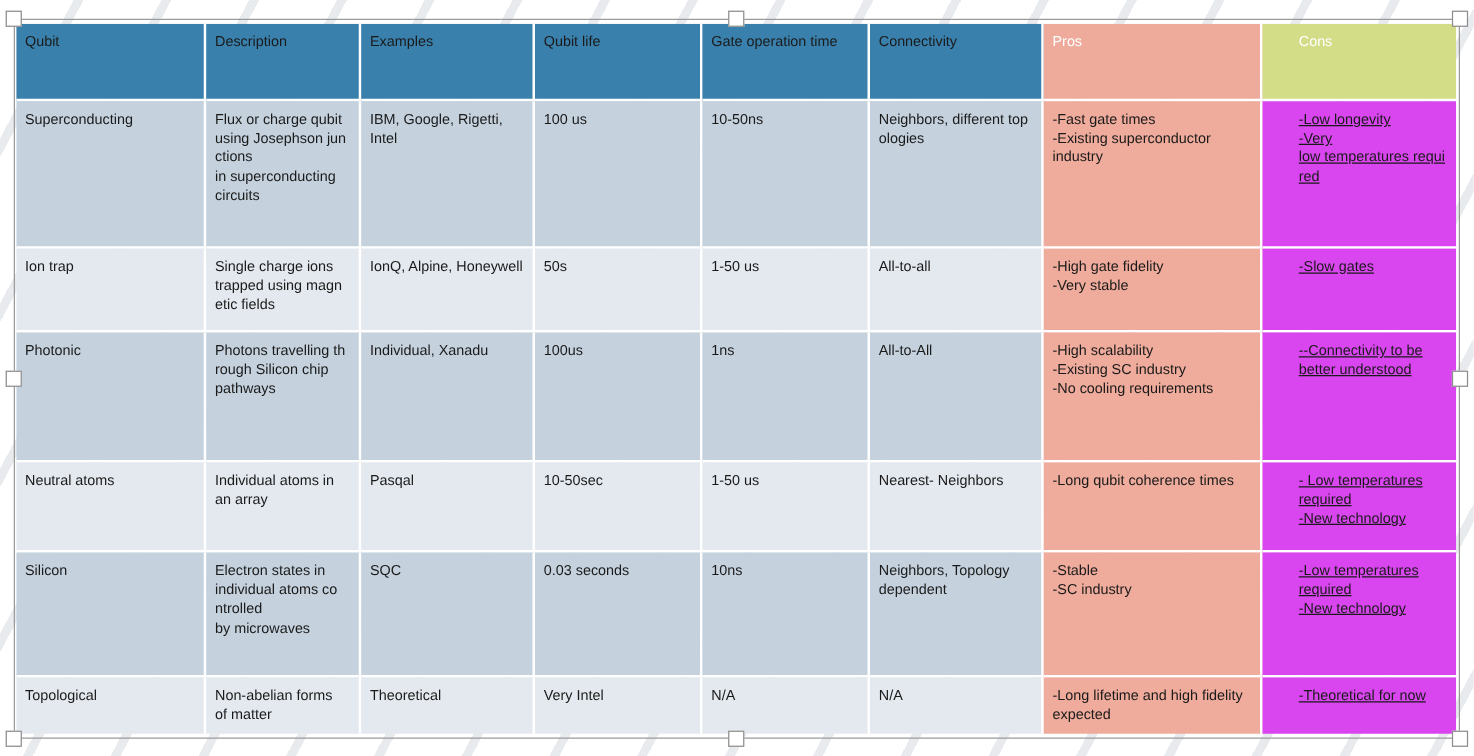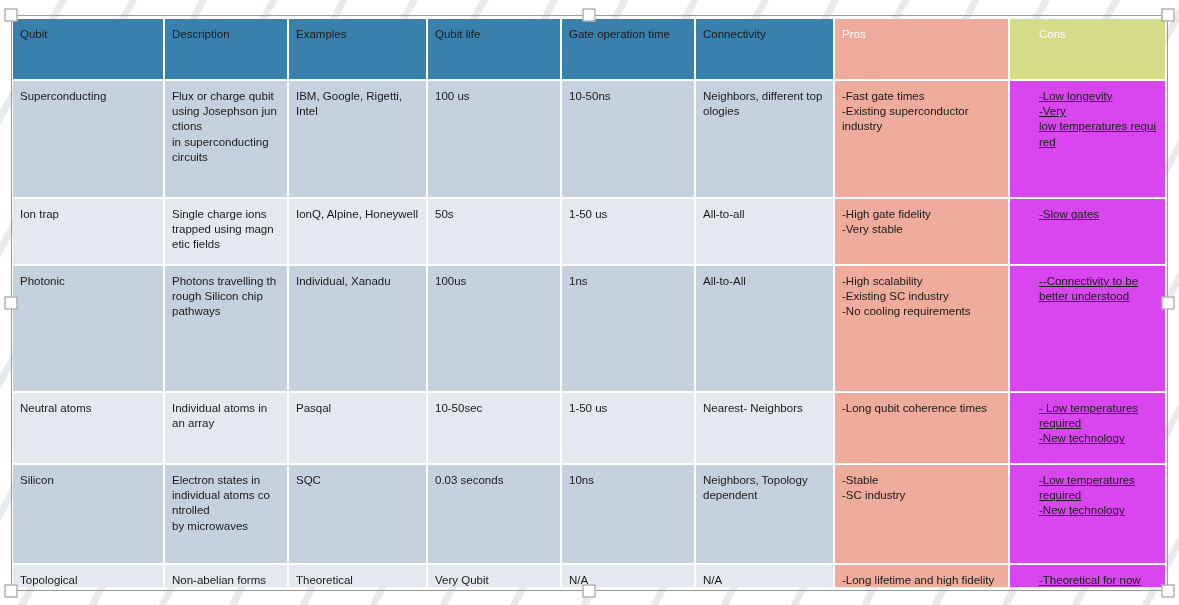--- a/index.html
+++ b/index.html
@@ -195,21 +195,21 @@
 trapped using magn
 etic fields</span></td>
           <td class="plain"><span class="cell-lines">IonQ, Alpine, Honeywell</span></td>
           <td class="plain"><span class="cell-lines">50s</span></td>
           <td class="plain"><span class="cell-lines">1-50 us</span></td>
           <td class="plain"><span class="cell-lines">All-to-all</span></td>
           <td class="pros"><span class="cell-lines">-High gate fidelity
 -Very stable</span></td>
           <td class="cons"><span class="cell-lines">-Slow gates</span></td>
         </tr>
-        <tr class="band-dark" style="height: 127px;">
+        <tr class="band-dark" style="height: 104px;">
           <td class="plain"><span class="cell-lines">Photonic</span></td>
           <td class="plain"><span class="cell-lines">Photons travelling th
 rough Silicon chip
 pathways</span></td>
           <td class="plain"><span class="cell-lines">Individual, Xanadu</span></td>
           <td class="plain"><span class="cell-lines">100us</span></td>
           <td class="plain"><span class="cell-lines">1ns</span></td>
           <td class="plain"><span class="cell-lines">All-to-All</span></td>
           <td class="pros"><span class="cell-lines">-High scalability
 -Existing SC industry
@@ -245,21 +245,21 @@
 -SC industry</span></td>
           <td class="cons"><span class="cell-lines">-Low temperatures
 required
 -New technology</span></td>
         </tr>
         <tr class="band-light" style="height: 58px;">
           <td class="plain"><span class="cell-lines">Topological</span></td>
           <td class="plain"><span class="cell-lines">Non-abelian forms
 of matter</span></td>
           <td class="plain"><span class="cell-lines">Theoretical</span></td>
-          <td class="plain"><span class="cell-lines">Very Qubit</span></td>
+          <td class="plain"><span class="cell-lines">Very Intel</span></td>
           <td class="plain"><span class="cell-lines">N/A</span></td>
           <td class="plain"><span class="cell-lines">N/A</span></td>
           <td class="pros"><span class="cell-lines">-Long lifetime and high fidelity
 expected</span></td>
           <td class="cons"><span class="cell-lines">-Theoretical for now</span></td>
         </tr>
       </tbody>
   </table>
 </div>
 

